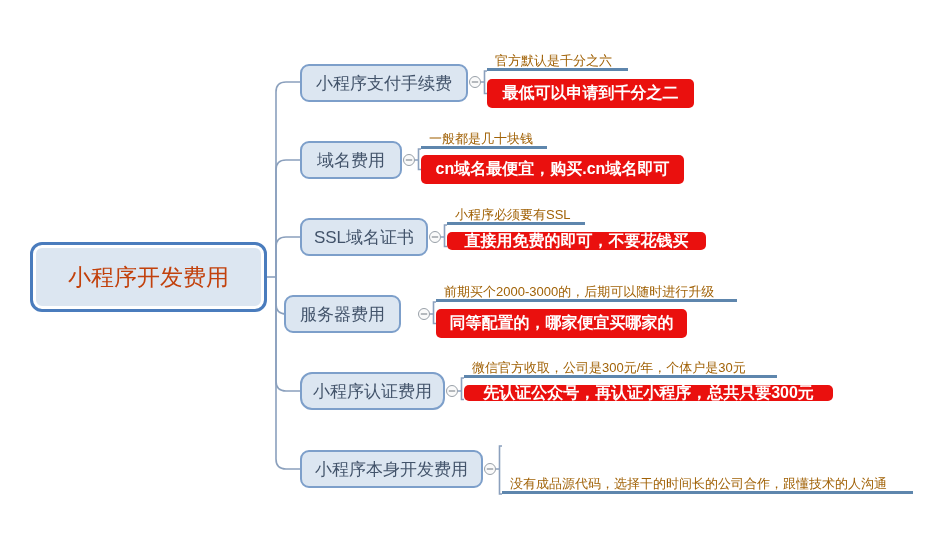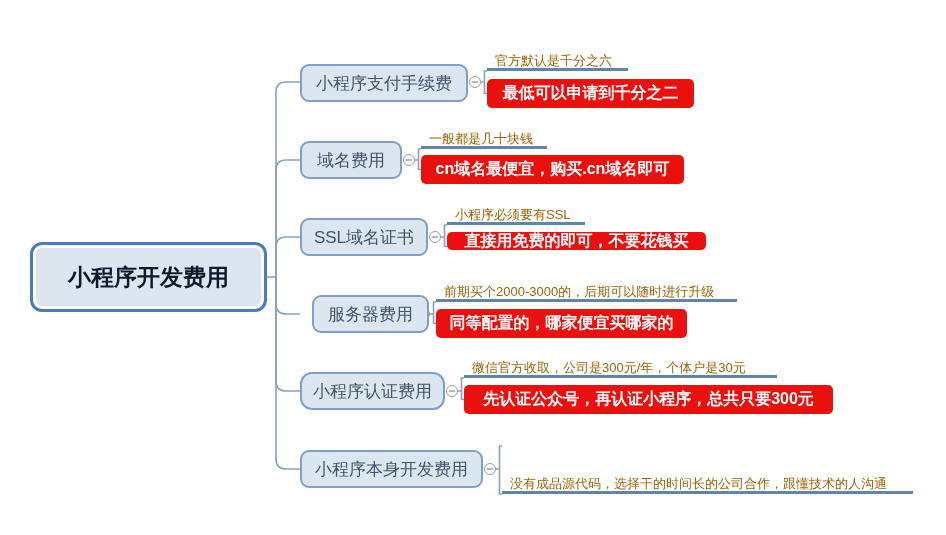--- a/index.html
+++ b/index.html
@@ -5,21 +5,21 @@
   html,body{margin:0;padding:0;background:#fff;}
   #canvas{
     position:relative;width:946px;height:535px;background:#ffffff;overflow:hidden;
     font-family:"Liberation Sans","DejaVu Sans",sans-serif;
   }
   #wires{position:absolute;left:0;top:0;z-index:0;}
   .node{position:absolute;z-index:1;box-sizing:border-box;white-space:nowrap;}
   .root{
     border:3px solid #4a7cbd;border-radius:12px;background:#dce6f1;
     box-shadow:inset 0 0 0 3px #ffffff;
-    color:#0f172a;font-size:23px;font-weight:bold;
+    color:#c2410c;font-size:23px;font-weight:normal;
     display:flex;align-items:center;justify-content:center;
   }
   .topic{
     border:2px solid #7d9fca;border-radius:9px;background:#dce6f1;
     color:#42536a;font-size:17px;
     display:flex;align-items:center;justify-content:center;
   }
   .note{
     color:#a16207;font-size:13px;line-height:20px;height:20px;
     border-bottom:3px solid #5e86ad;padding-left:8px;
@@ -87,24 +87,24 @@
   <div class="node tip" style="left:487px;top:79px;width:207px;height:29px;">最低可以申请到千分之二</div>
 
   <div class="node topic" style="left:300px;top:141px;width:102px;height:38px;">域名费用</div>
   <div class="node note" style="left:421px;top:129px;width:126px;">一般都是几十块钱</div>
   <div class="node tip" style="left:421px;top:155px;width:263px;height:29px;">cn域名最便宜，购买.cn域名即可</div>
 
   <div class="node topic" style="left:300px;top:218px;width:128px;height:38px;">SSL域名证书</div>
   <div class="node note" style="left:447px;top:205px;width:138px;">小程序必须要有SSL</div>
   <div class="node tip" style="left:447px;top:232px;width:259px;height:18px;">直接用免费的即可，不要花钱买</div>
 
-  <div class="node topic" style="left:312px;top:295px;width:117px;height:38px;">服务器费用</div>
+  <div class="node topic" style="left:284px;top:295px;width:117px;height:38px;">服务器费用</div>
   <div class="node note" style="left:436px;top:282px;width:301px;">前期买个2000-3000的，后期可以随时进行升级</div>
   <div class="node tip" style="left:436px;top:309px;width:251px;height:29px;">同等配置的，哪家便宜买哪家的</div>
 
   <div class="node topic" style="left:300px;top:372px;width:145px;height:38px;border-radius:12px;">小程序认证费用</div>
   <div class="node note" style="left:464px;top:358px;width:313px;">微信官方收取，公司是300元/年，个体户是30元</div>
-  <div class="node tip" style="left:464px;top:385px;width:369px;height:29px;">先认证公众号，再认证小程序，总共只要300元</div>
+  <div class="node tip" style="left:464px;top:385px;width:369px;height:16px;">先认证公众号，再认证小程序，总共只要300元</div>
 
   <div class="node topic" style="left:300px;top:450px;width:183px;height:38px;">小程序本身开发费用</div>
   <div class="node note" style="left:502px;top:474px;width:411px;">没有成品源代码，选择干的时间长的公司合作，跟懂技术的人沟通</div>
 
 </div>
 
 </body></html>

